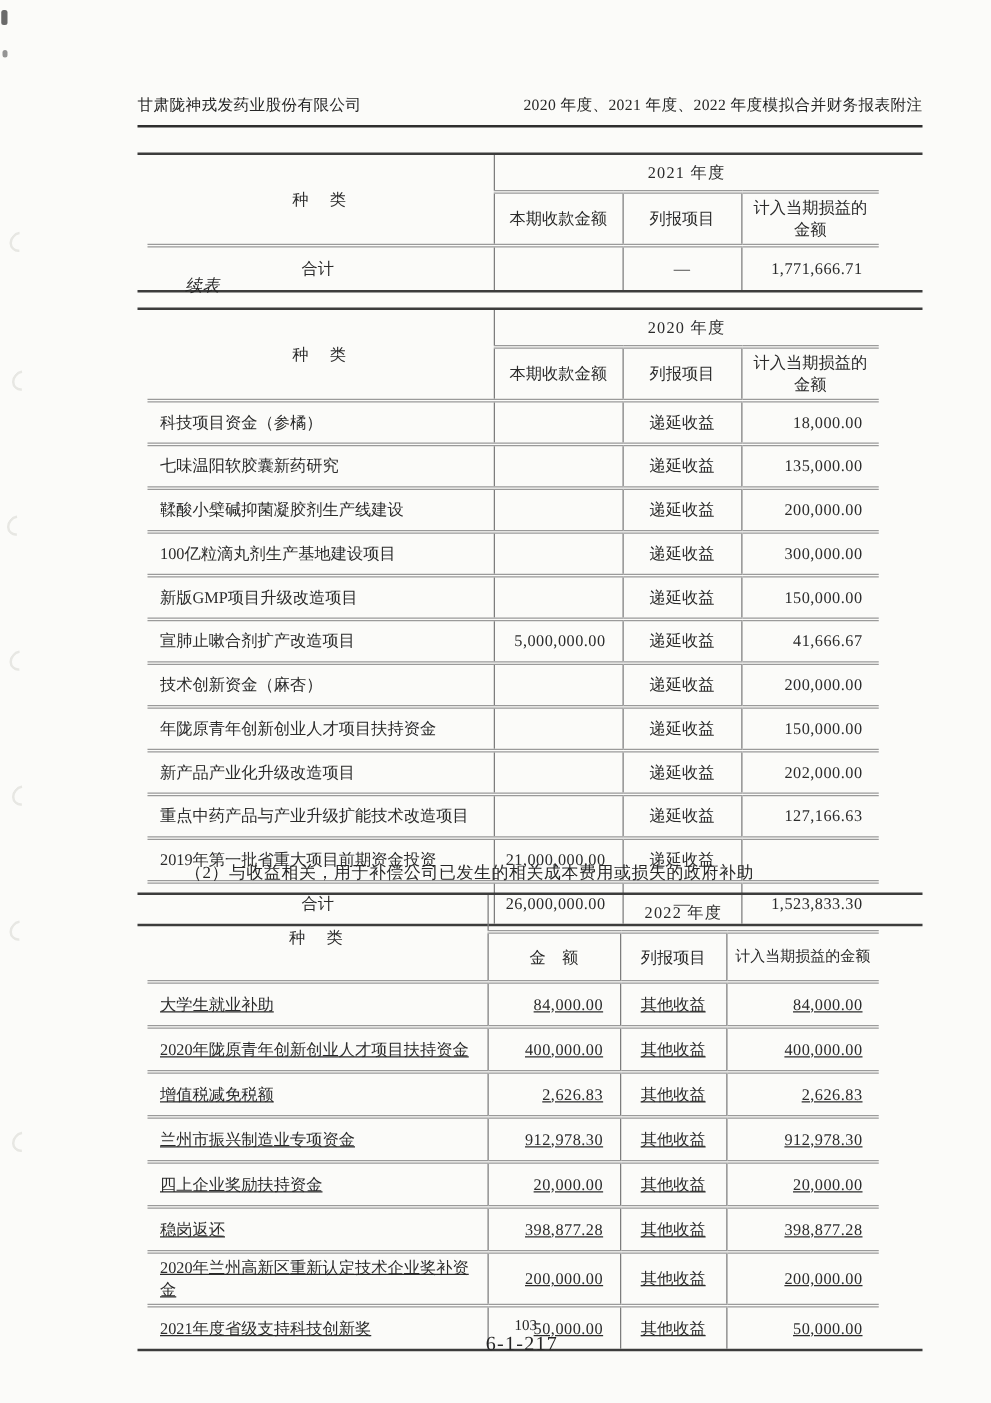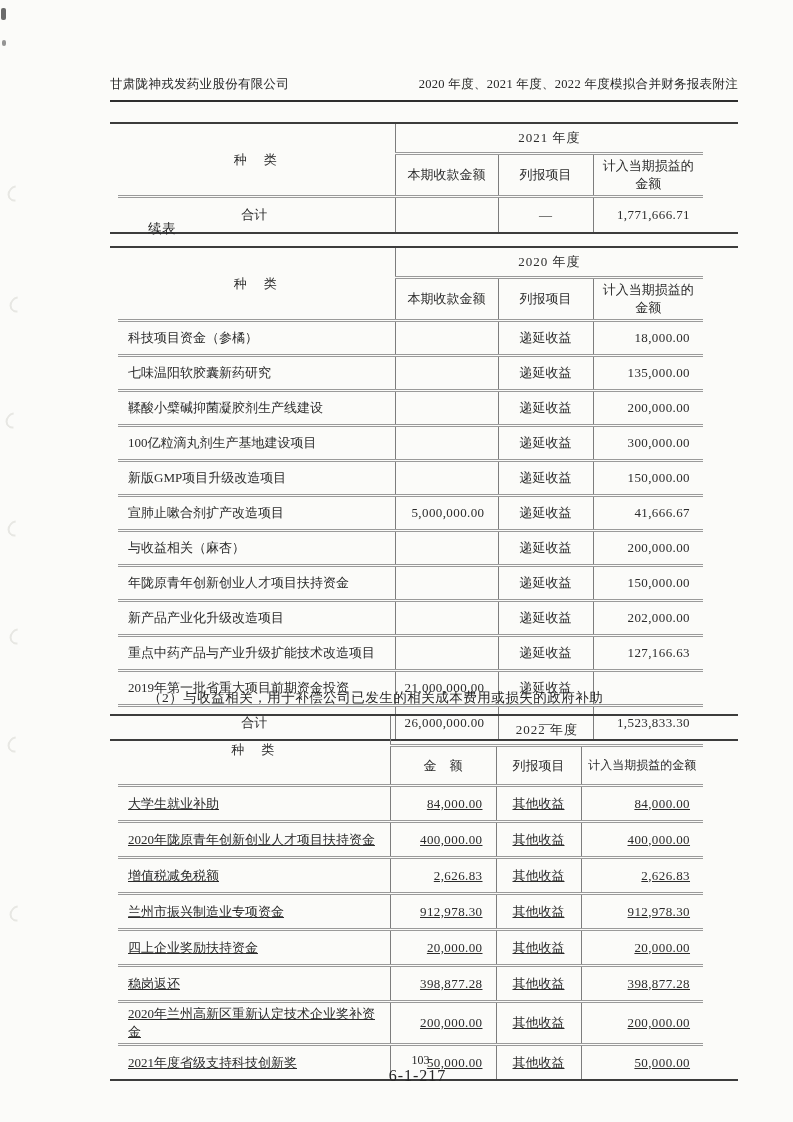--- a/index.html
+++ b/index.html
@@ -51,21 +51,21 @@
   .t2 { top:246px; }
   .t2 tbody tr td { height:28px; }
   .t3 { top:714px; }
   .t3 tbody tr td { height:29px;text-decoration:underline; }
   th.nowrap { white-space:nowrap; font-size:12px; }
 
   
   .intertitle {
     position:absolute; left:148px; font-size:13.5px; letter-spacing:0.5px;
   }
-  .cont-label { top:220px; }
+  .cont-label { top:220px;font-style:italic; }
   .sec2-label { top:689px; }
 
   
   .footer-page {
     position:absolute; top:1053px; left:0; width:793px;
     padding-left:48px; box-sizing:border-box;
     text-align:center; font-size:12px;
   }
   .footer-doc {
     position:absolute; top:1067px; left:0; width:793px;
@@ -193,21 +193,21 @@
             <td class="c-item vline">递延收益</td>
             <td class="c-num vline">150,000.00</td>
           </tr>
           <tr>
             <td class="c-cat">宣肺止嗽合剂扩产改造项目</td>
             <td class="c-num vline">5,000,000.00</td>
             <td class="c-item vline">递延收益</td>
             <td class="c-num vline">41,666.67</td>
           </tr>
           <tr>
-            <td class="c-cat">与收益相关（麻杏）</td>
+            <td class="c-cat">技术创新资金（麻杏）</td>
             <td class="c-num vline"></td>
             <td class="c-item vline">递延收益</td>
             <td class="c-num vline">200,000.00</td>
           </tr>
           <tr>
             <td class="c-cat">年陇原青年创新创业人才项目扶持资金</td>
             <td class="c-num vline"></td>
             <td class="c-item vline">递延收益</td>
             <td class="c-num vline">150,000.00</td>
           </tr>

